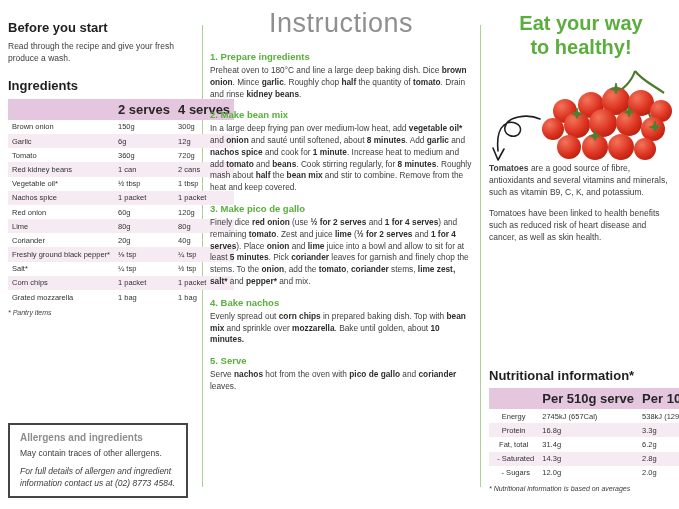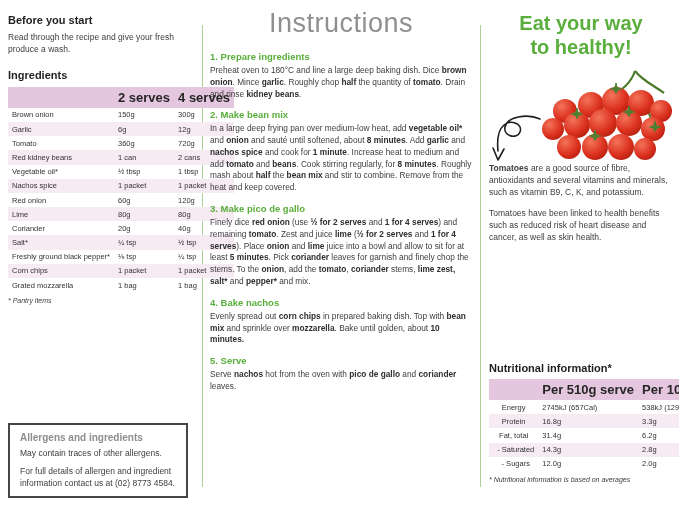--- a/index.html
+++ b/index.html
@@ -6,35 +6,35 @@
   .page {
     position:relative; width:679px; height:509px; background:#ffffff;
     font-family:"Liberation Sans", sans-serif; color:#3d3d3d; overflow:hidden;
   }
   .divider { position:absolute; top:25px; width:1px; height:462px; background:#abd199; }
   .divider-l { left:202px; }
   .divider-r { left:480px; }
 
   
   .col-left { position:absolute; left:8px; top:10px; width:188px; }
-  .h-black { font-size:11px; font-weight:bold; color:#1f1f1f; margin:4px 0 6px; }
+  .h-black { font-size:13px; font-weight:bold; color:#1f1f1f; margin:10px 0 6px; }
   .body { font-size:8.5px; line-height:1.4; margin:0 0 8px; color:#3d3d3d; }
   .mb-lg { margin-bottom:13px; }
   .tbl { border-collapse:collapse; width:100%; margin-top:2px; }
   .tbl th { background:#e4c7df; font-weight:bold; text-align:left; padding:3px 4px; font-size:13px; color:#262626; white-space:nowrap; }
   .tbl td { padding:2.6px 4px; font-size:7.5px; white-space:nowrap; color:#333; }
   .tbl tbody tr:nth-child(even) { background:#f6eaf3; }
   .tbl-ing th:first-child, .tbl-ing td:first-child { width:55%; }
   .tbl-ing th:nth-child(2), .tbl-ing td:nth-child(2) { width:23%; }
   .footnote { font-size:7px; font-style:italic; color:#3d3d3d; margin:5px 0 0; }
 
   .allergens { position:absolute; left:8px; top:423px; width:156px; border:2px solid #454545; padding:7px 10px 6px; background:#fff; }
   .allergens-title { color:#8d8d8d; font-weight:bold; font-size:10px; margin:0 0 5px; }
   .allergens .body { margin-bottom:6px; }
-  .allergens .body:last-child { margin-bottom:0; }
+  .allergens .body:last-child { margin-bottom:0;font-style:italic; }
 
   
   .col-mid { position:absolute; left:210px; top:6px; width:262px; }
   .instructions-title { font-size:27px; font-weight:400; color:#8f8f8f; text-align:center; margin:2px 0 12px; letter-spacing:0.5px; }
   .step-heading { color:#5aae3c; font-weight:bold; font-size:9.5px; margin:9px 0 3px; }
   .step-text { margin:0; font-size:8.3px; line-height:1.42; color:#3d3d3d; }
   .step-text b { color:#2e2e2e; }
 
   
   .col-right { position:absolute; left:489px; top:8px; width:184px; }
@@ -109,28 +109,28 @@
             <td>Lime</td>
             <td>80g</td>
             <td>80g</td>
           </tr>
           <tr>
             <td>Coriander</td>
             <td>20g</td>
             <td>40g</td>
           </tr>
           <tr>
+            <td>Freshly ground black pepper*</td>
+            <td>⅛ tsp</td>
+            <td>¼ tsp</td>
+          </tr>
+          <tr>
             <td>Salt*</td>
             <td>¼ tsp</td>
             <td>½ tsp</td>
-          </tr>
-          <tr>
-            <td>Freshly ground black pepper*</td>
-            <td>⅛ tsp</td>
-            <td>¼ tsp</td>
           </tr>
           <tr>
             <td>Corn chips</td>
             <td>1 packet</td>
             <td>1 packet</td>
           </tr>
           <tr>
             <td>Grated mozzarella</td>
             <td>1 bag</td>
             <td>1 bag</td>

